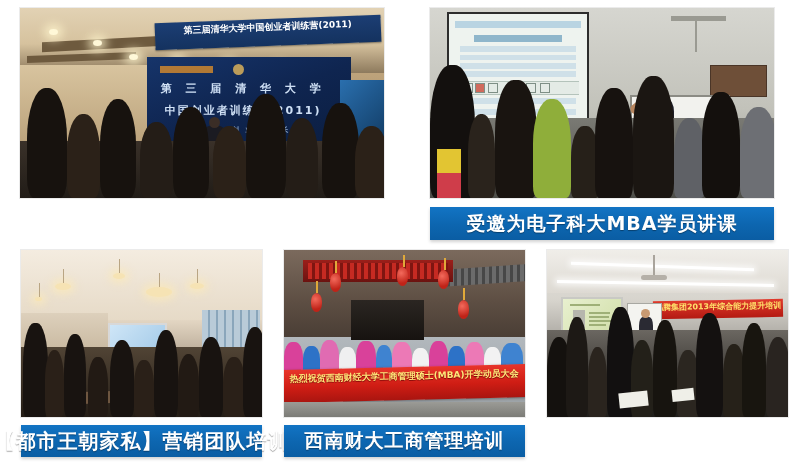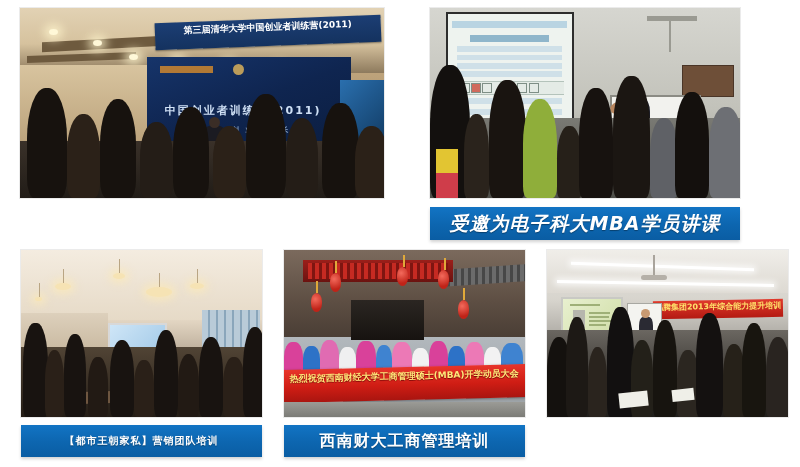--- a/index.html
+++ b/index.html
@@ -34,32 +34,32 @@
     display:flex;align-items:center;justify-content:center;
     text-shadow:0 1px 1px rgba(0,0,0,.35);
     white-space:nowrap;
   }
 
   
   #card-tsinghua{left:20px;top:8px;width:364px;height:232px;}
   #card-tsinghua .photo{height:190px;}
   #card-tsinghua .caption{top:199px;height:33px;font-size:19px;}
 
-  #card-uestc{left:430px;top:8px;width:310px;height:232px;font-style:italic;}
+  #card-uestc{left:430px;top:8px;width:344px;height:232px;}
   #card-uestc .photo{height:190px;}
   #card-uestc .caption{top:199px;height:33px;font-size:19px;}
 
   
   #card-furniture{left:21px;top:250px;width:241px;height:207px;}
   #card-furniture .photo{height:167px;}
-  #card-furniture .caption{top:175px;height:32px;font-size:10px;}
+  #card-furniture .caption{top:175px;height:32px;font-size:20px;}
 
   #card-swufe{left:284px;top:250px;width:241px;height:207px;}
   #card-swufe .photo{height:167px;}
-  #card-swufe .caption{top:175px;height:32px;font-size:16px;justify-content:center;}
+  #card-swufe .caption{top:175px;height:32px;font-size:19px;justify-content:center;}
 
   #card-hongteng{left:547px;top:250px;width:241px;height:207px;}
   #card-hongteng .photo{height:167px;}
   #card-hongteng .caption{top:175px;height:32px;font-size:15px;}
 
   
   .scene{position:absolute;inset:0;overflow:hidden;}
 
   
   .p1{background:linear-gradient(180deg,#cdb48d 0%,#c3a87f 28%,#a8916c 60%,#4a4036 100%);}
@@ -227,20 +227,21 @@
         <div class="light" style="left:56%;top:29%;"></div>
         <div class="light" style="left:70%;top:31%;"></div>
         <div class="light" style="left:84%;top:32%;"></div>
         <div class="wall"></div>
         <div class="banner-top">
           <span>第三届清华大学中国创业者训练营(2011)</span>
         </div>
         <div class="stage-banner">
           <div class="l1"></div>
           <div class="logo"></div>
+          <div class="t1">第 三 届 清 华 大 学</div>
           <div class="t2">中国创业者训练营(2011)</div>
           <div class="t3">创 新 · 创 业 · 成 长</div>
         </div>
         <div class="screen"></div>
         <div class="speaker"></div>
         <div class="crowd"></div>
         <div class="head" style="left:2%;width:11%;height:58%;"></div>
         <div class="head" style="left:13%;width:9%;height:44%;background:#2b2118;"></div>
         <div class="head" style="left:22%;width:10%;height:52%;"></div>
         <div class="head" style="left:33%;width:9%;height:40%;background:#241d17;"></div>

